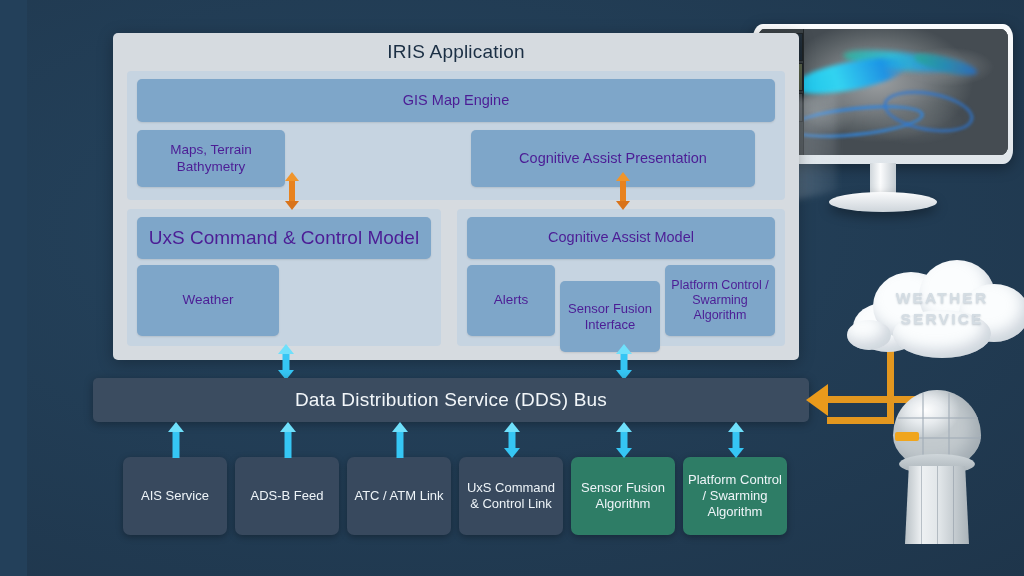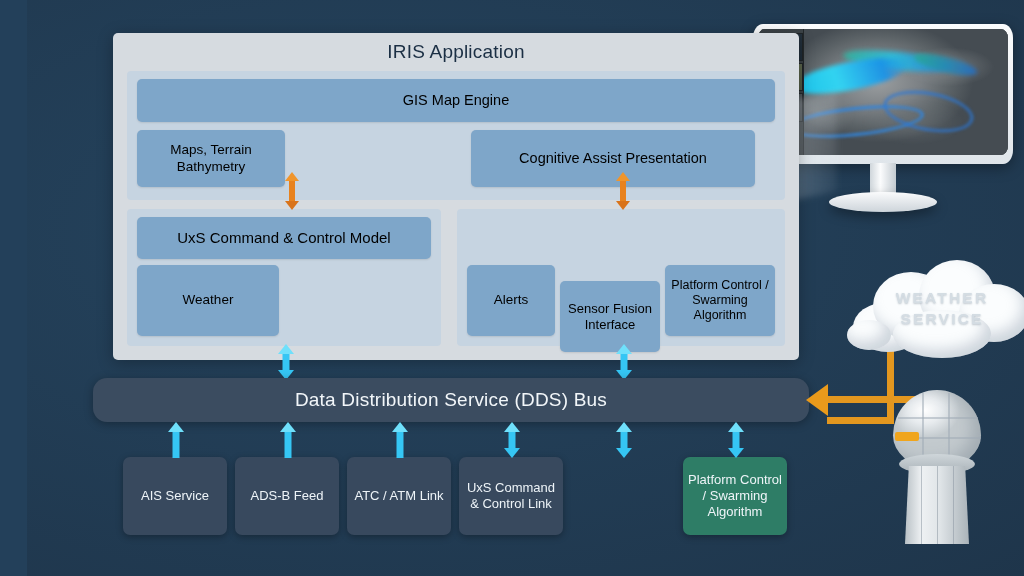--- a/index.html
+++ b/index.html
@@ -63,37 +63,37 @@
   #iris{position:absolute;left:86px;top:33px;width:686px;height:327px;
     background:#d6dbe0;border-radius:5px;box-shadow:0 3px 16px rgba(0,0,0,.28);}
   #iris-title{position:absolute;left:0;top:8px;width:100%;text-align:center;
     font-size:19px;color:#1b2f44;letter-spacing:.2px;}
   .group{position:absolute;background:#c6d4e1;border-radius:4px;}
   #grp-top{left:14px;top:38px;width:658px;height:129px;}
   #grp-bl{left:14px;top:176px;width:314px;height:137px;}
   #grp-br{left:344px;top:176px;width:328px;height:137px;}
   .bx{position:absolute;background:#7ea6c9;border-radius:5px;
     display:flex;align-items:center;justify-content:center;text-align:center;
-    color:#000000;font-size:13.5px;line-height:1.22;box-sizing:border-box;padding:20px 6px;
+    color:#4c1d95;font-size:13.5px;line-height:1.22;box-sizing:border-box;padding:20px 6px;
     box-shadow:0 1px 2px rgba(0,0,0,.10);}
   #b-gis{left:10px;top:8px;width:638px;height:43px;font-size:14.5px;}
   #b-maps{left:10px;top:59px;width:148px;height:57px;}
   #b-uxsc2{left:164px;top:59px;width:136px;height:57px;}
   #b-cap{left:344px;top:59px;width:284px;height:57px;font-size:14.5px;}
-  #b-uxsm{left:10px;top:8px;width:294px;height:42px;font-size:15px;}
+  #b-uxsm{left:10px;top:8px;width:294px;height:42px;font-size:19px;}
   #b-weather{left:10px;top:56px;width:142px;height:71px;}
   #b-tracks{left:158px;top:56px;width:146px;height:71px;}
   #b-cam{left:10px;top:8px;width:308px;height:42px;font-size:14.5px;}
   #b-alerts{left:10px;top:56px;width:88px;height:71px;text-align:right;}
   #b-sfi{left:103px;top:72px;width:100px;height:71px;font-size:13px;}
   #b-pcs{left:208px;top:56px;width:110px;height:71px;font-size:12.5px;}
 
   
   #bus{position:absolute;left:66px;top:378px;width:716px;height:44px;
-    background:#3b4c60;border-radius:14px;display:flex;align-items:center;justify-content:center;
+    background:#3b4c60;border-radius:5px;display:flex;align-items:center;justify-content:center;
     box-shadow:0 2px 10px rgba(0,0,0,.3);}
   #bus-label{color:#f2f6f9;font-size:19px;letter-spacing:.2px;}
 
   
   .svc{position:absolute;top:457px;height:78px;border-radius:7px;
     display:flex;align-items:center;justify-content:center;text-align:center;
     color:#eef4f8;font-size:13px;line-height:1.25;box-sizing:border-box;padding:2px 5px;
     box-shadow:0 2px 7px rgba(0,0,0,.3);}
   .svc.slate{background:#38495e;}
   .svc.green{background:#2e7d66;}
@@ -179,20 +179,21 @@
       <div class="bx" id="b-maps">Maps, Terrain Bathymetry</div>
       <div class="bx" id="b-cap">Cognitive Assist Presentation</div>
     </div>
 
     <div class="group" id="grp-bl">
       <div class="bx" id="b-uxsm">UxS Command &amp; Control Model</div>
       <div class="bx" id="b-weather">Weather</div>
     </div>
 
     <div class="group" id="grp-br">
+      <div class="bx" id="b-cam">Cognitive Assist Model</div>
       <div class="bx" id="b-alerts">Alerts</div>
       <div class="bx" id="b-sfi">Sensor Fusion Interface</div>
       <div class="bx" id="b-pcs">Platform Control / Swarming Algorithm</div>
     </div>
 
     <div class="arrow og" style="left:170px;top:139px;width:18px;height:38px;">
       <div class="ashaft" style="top:8px;height:22px;"></div>
       <div class="ahead up"></div>
         <div class="ahead dn"></div>
     </div>
@@ -220,20 +221,21 @@
 
   <div class="orng" style="left:860px;top:292px;width:7px;height:132px;"></div>
   <div class="orng" style="left:800px;top:417px;width:67px;height:7px;"></div>
   <div class="orng" style="left:800px;top:396px;width:112px;height:7px;"></div>
   <div id="oarrow-head" style="left:779px;top:384px;"></div>
 
   <div class="svc slate" style="left:96px;width:104px;">AIS Service</div>
   <div class="svc slate" style="left:208px;width:104px;text-align:center;">ADS-B Feed</div>
   <div class="svc slate" style="left:320px;width:104px;">ATC / ATM Link</div>
   <div class="svc slate" style="left:432px;width:104px;">UxS Command &amp; Control Link</div>
+  <div class="svc green" style="left:544px;width:104px;">Sensor Fusion Algorithm</div>
   <div class="svc green" style="left:656px;width:104px;">Platform Control / Swarming Algorithm</div>
 
   <div class="arrow cy" style="left:138px;top:422px;width:22px;height:36px;">
     <div class="ashaft" style="top:9px;height:27px;"></div>
       <div class="ahead up"></div>
   </div>
   <div class="arrow cy" style="left:250px;top:422px;width:22px;height:36px;">
     <div class="ashaft" style="top:9px;height:27px;"></div>
       <div class="ahead up"></div>
   </div>

